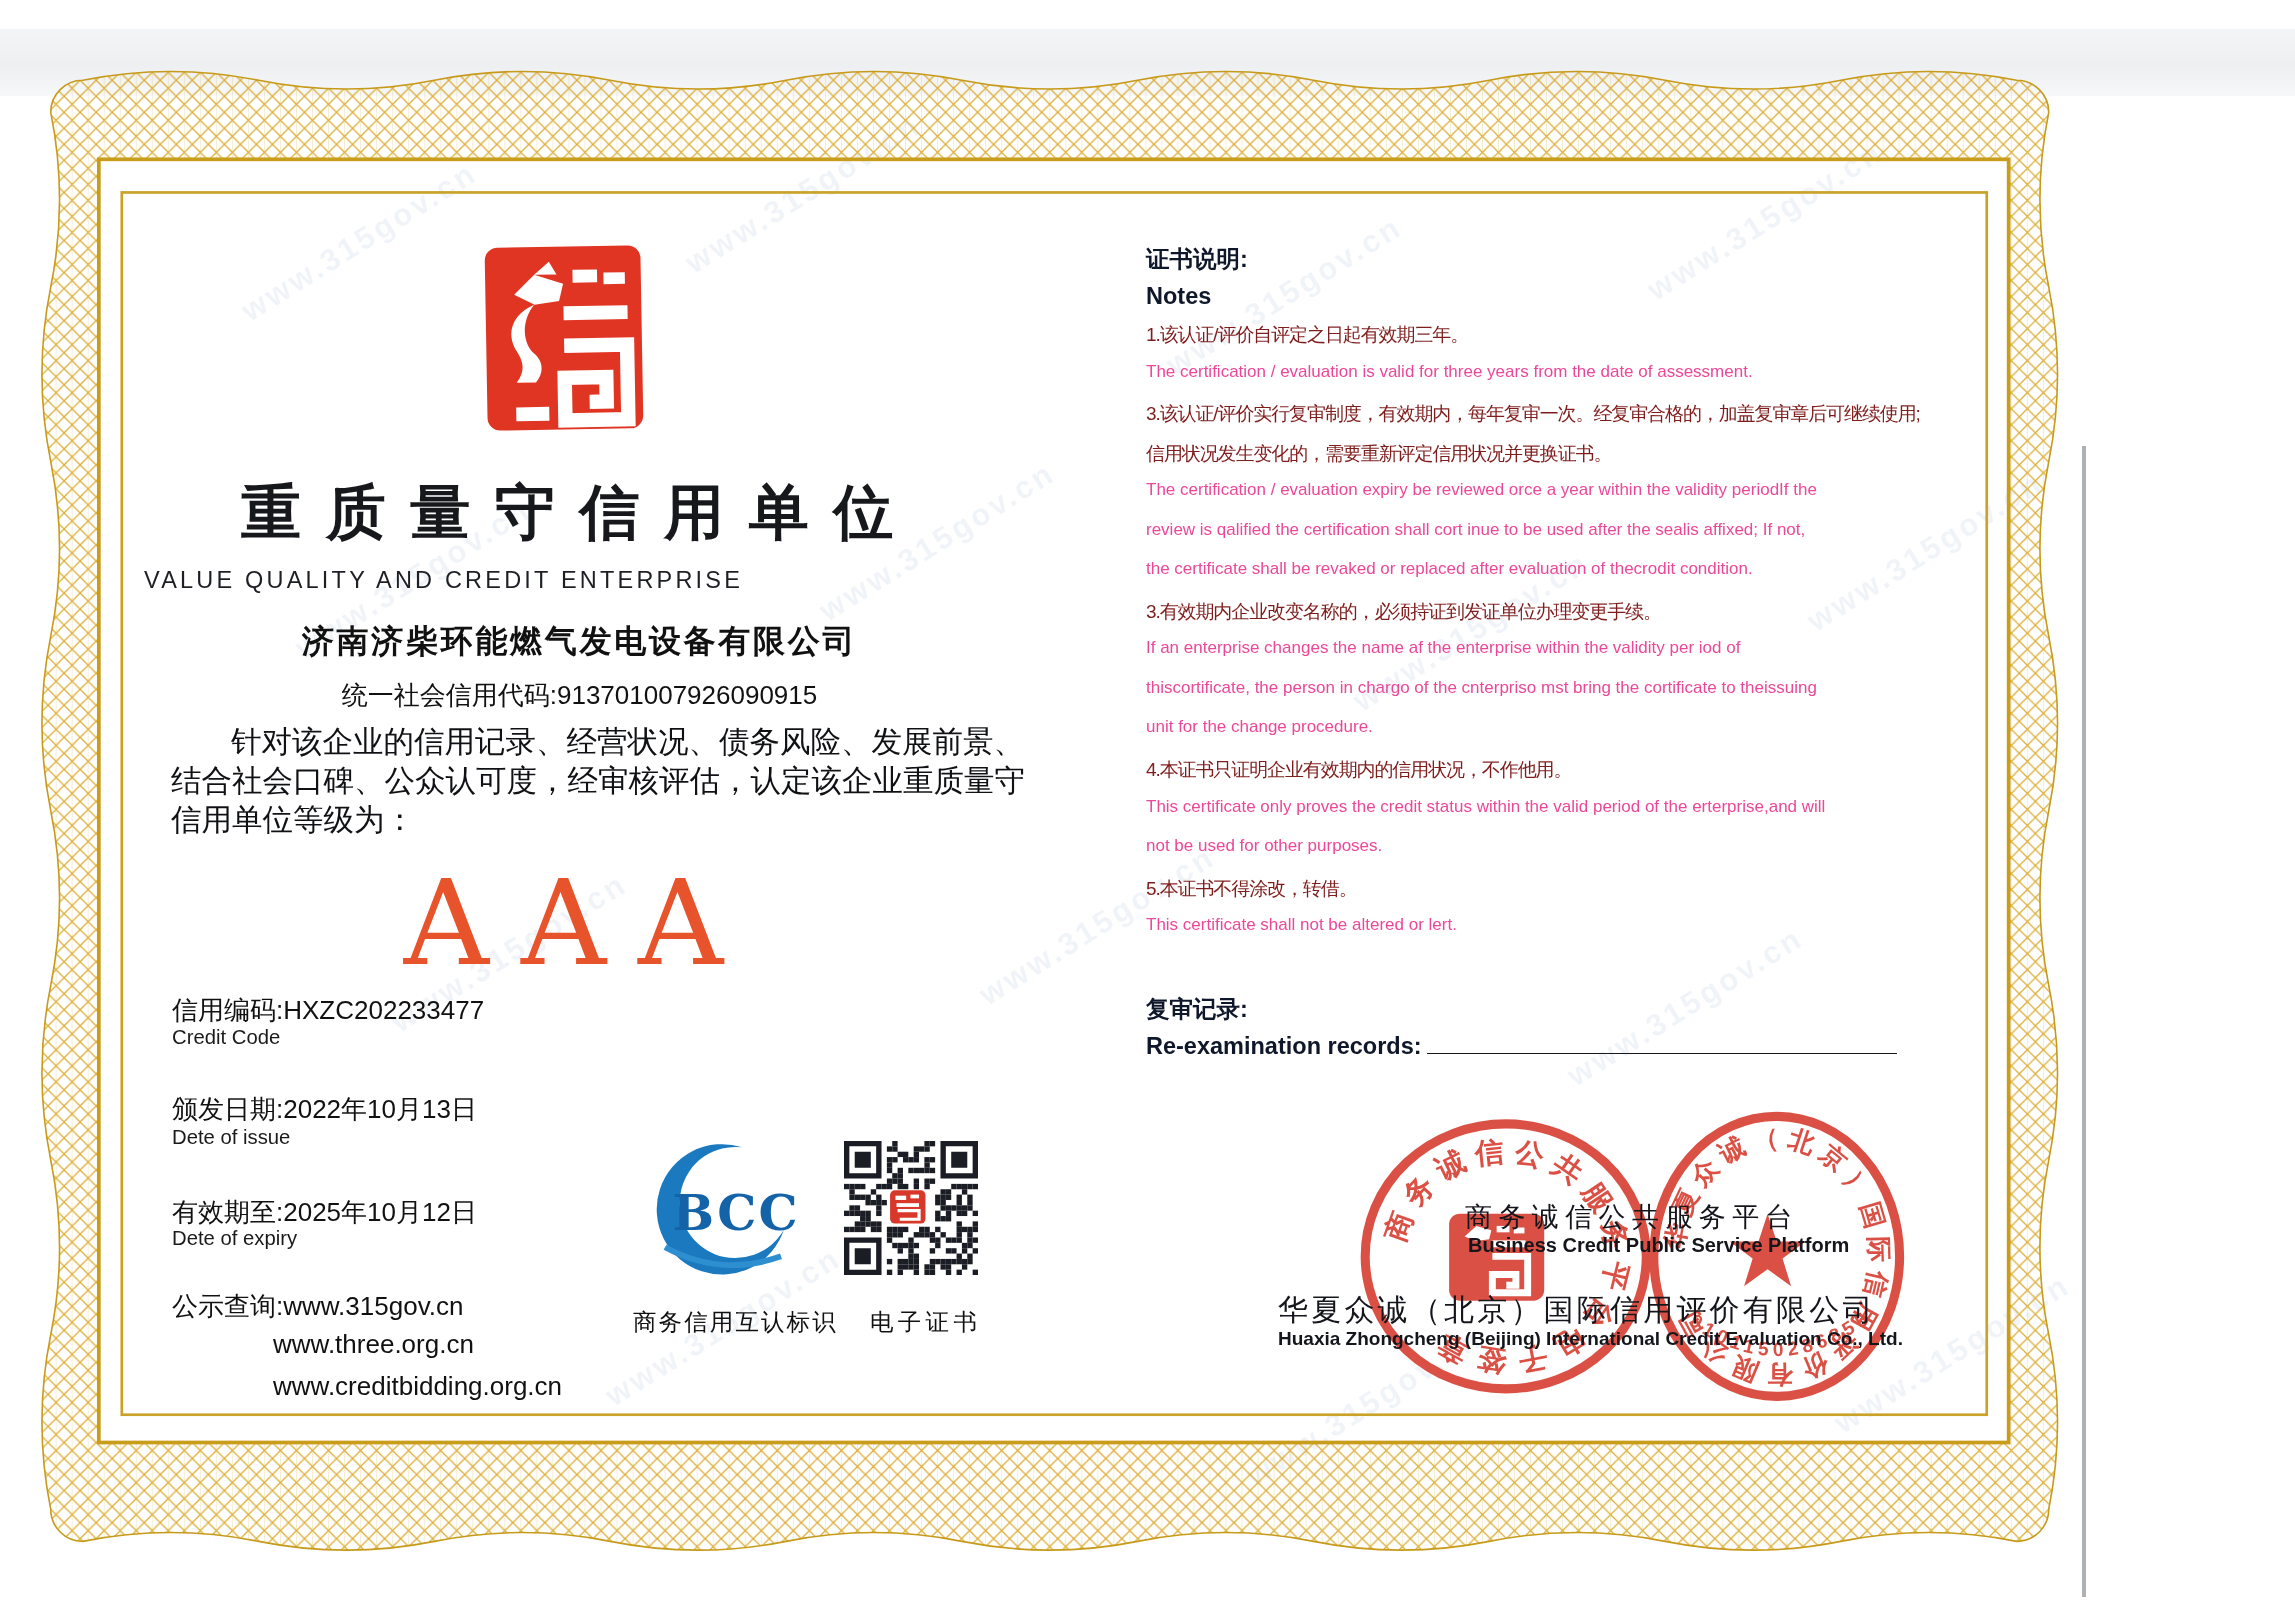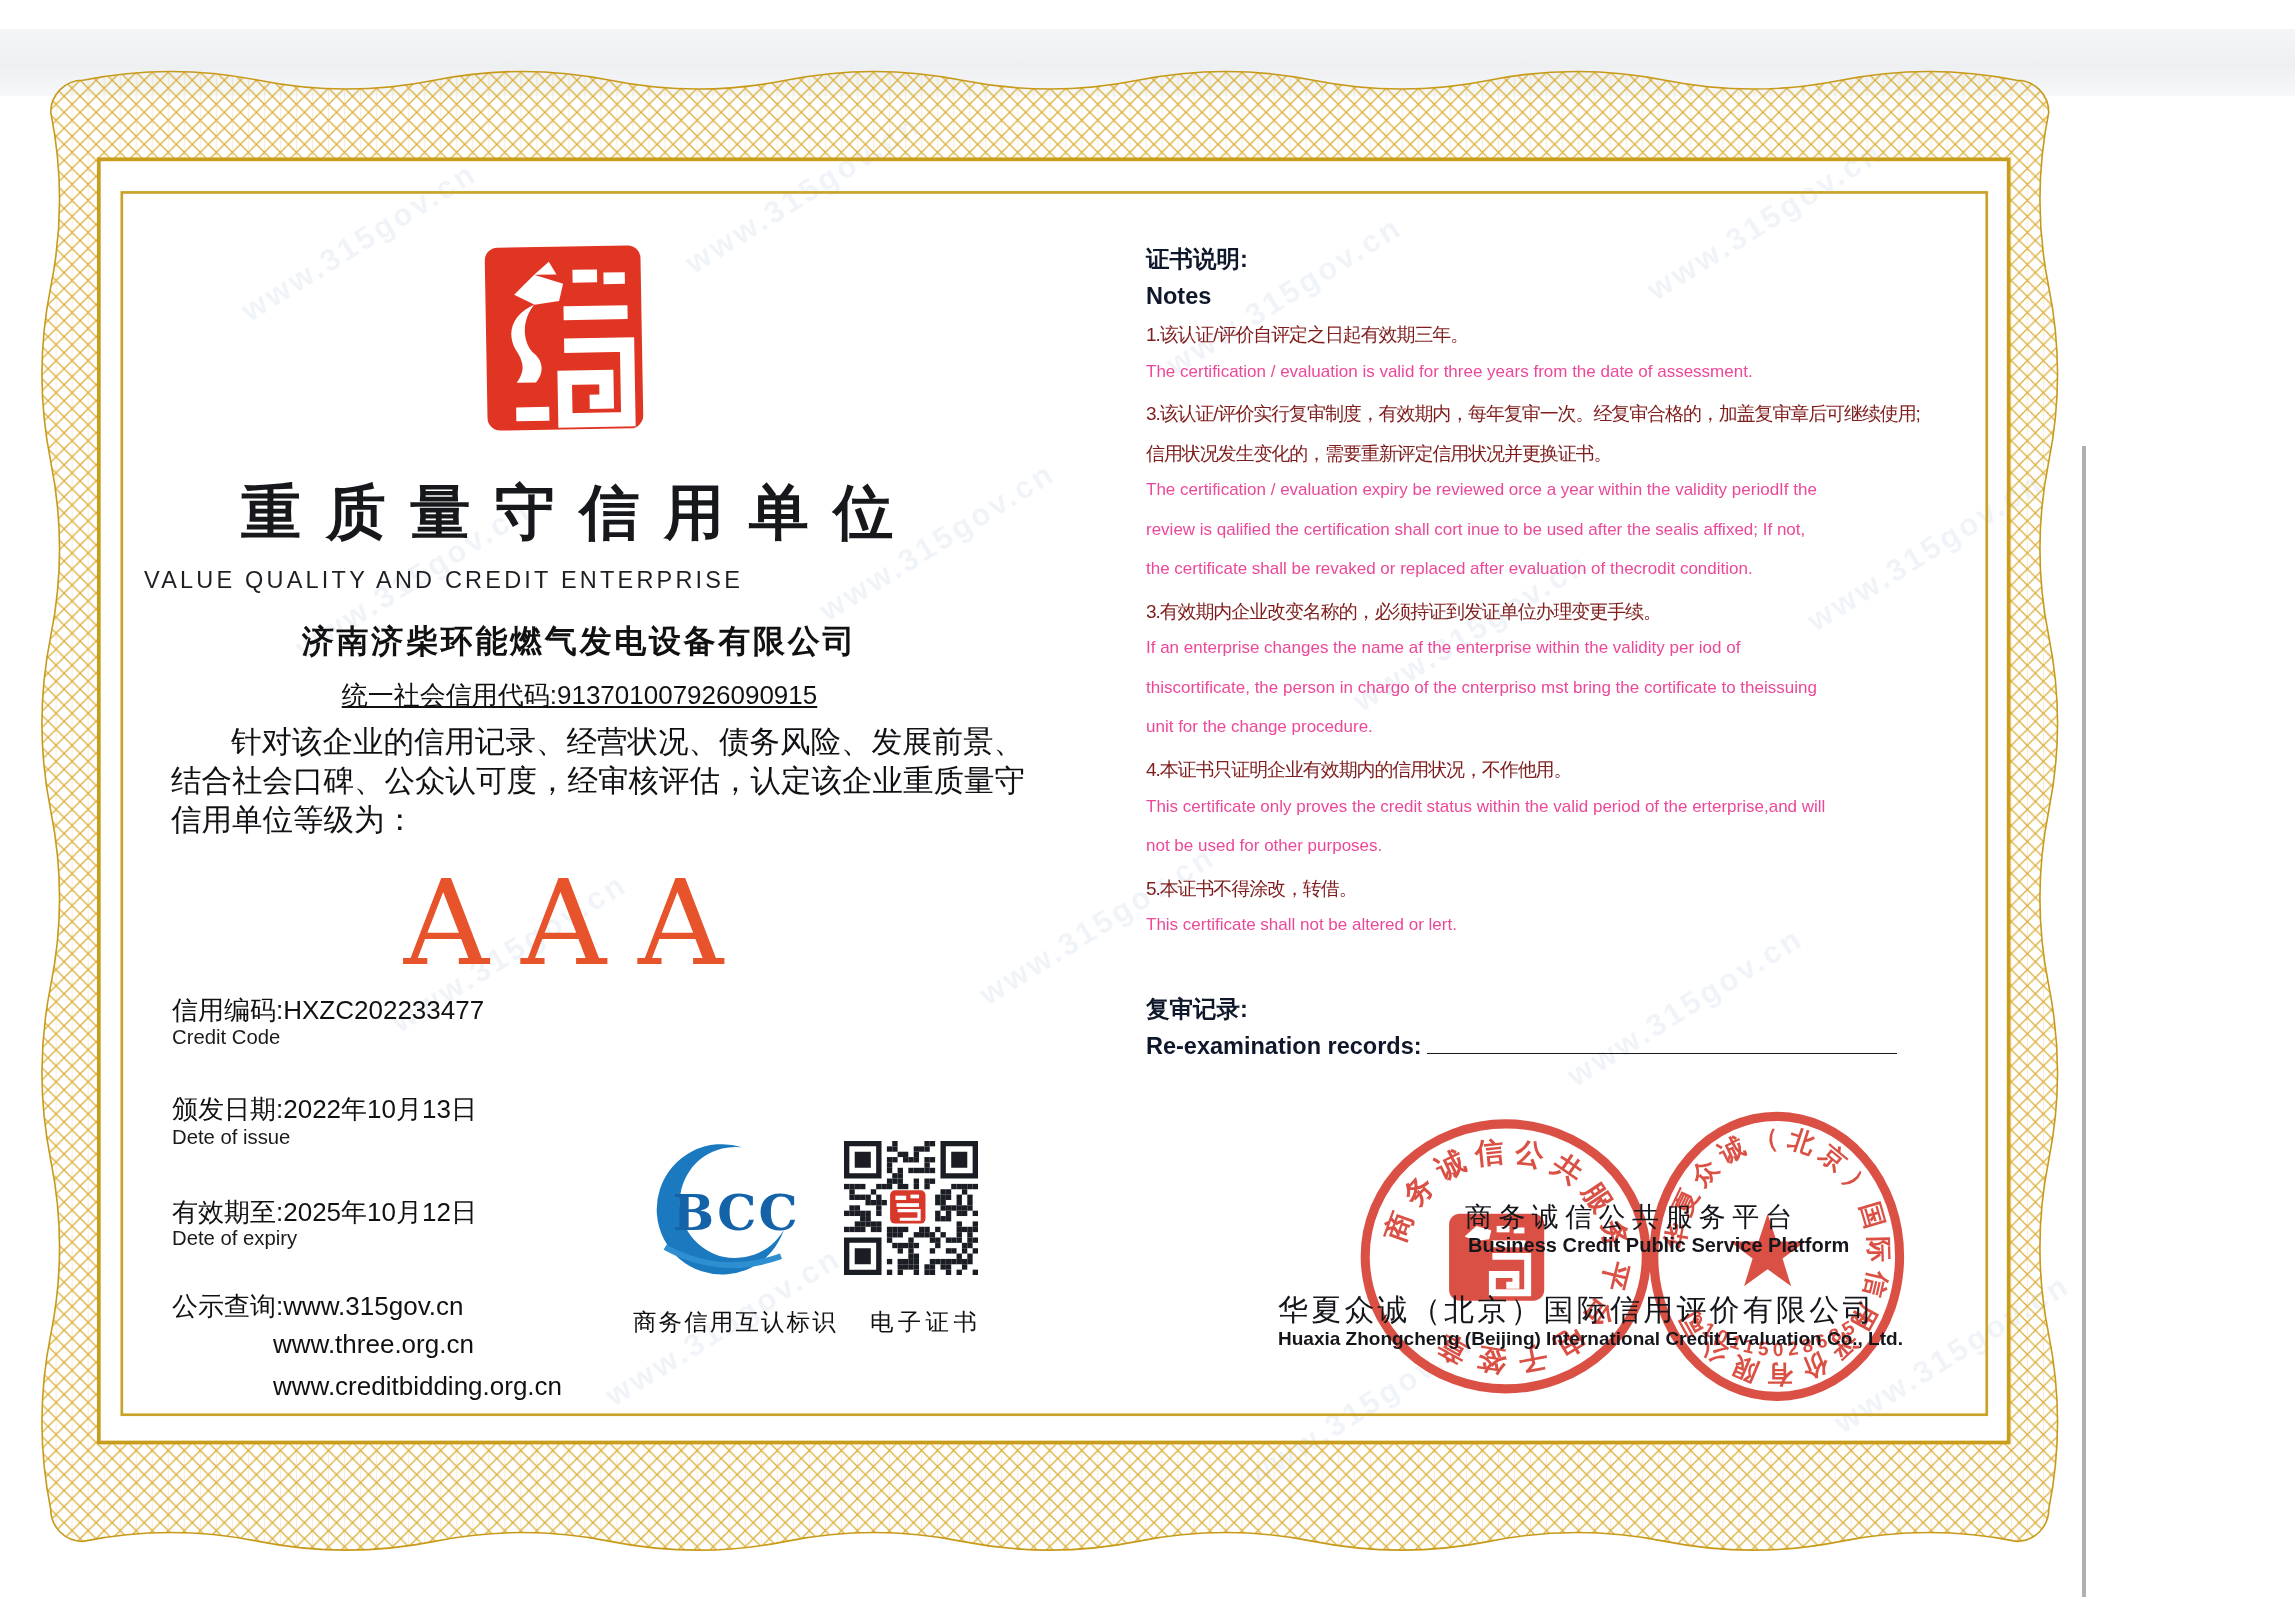--- a/index.html
+++ b/index.html
@@ -15,21 +15,21 @@
   .wm{position:absolute;font-size:31px;letter-spacing:3.2px;color:rgba(110,145,190,.10);
       transform:rotate(-32deg);white-space:nowrap;font-weight:700;}
   
   .title-cn{left:144px;top:473px;width:871px;text-align:center;
             font-family:"DejaVu Serif","Liberation Serif",serif;font-weight:700;
             font-size:60px;letter-spacing:24.6px;color:#16181c;white-space:nowrap;}
   .title-en{left:144px;top:567px;width:871px;text-align:left;font-size:23.5px;
             letter-spacing:3.2px;color:#1d1f24;white-space:nowrap;}
   .company{left:144px;top:620px;width:871px;text-align:center;font-size:32px;
            font-weight:700;letter-spacing:2.7px;color:#111;white-space:nowrap;}
-  .uscc{left:144px;top:678px;width:871px;text-align:center;font-size:26px;color:#111;white-space:nowrap;text-decoration:underline;}
+  .uscc{left:144px;top:678px;width:871px;text-align:center;font-size:26px;color:#111;white-space:nowrap;}
   .para{left:171px;top:722px;width:855px;font-size:30.5px;line-height:39px;color:#101114;}
   .para .ln{white-space:nowrap;}
   .para .ind{padding-left:60px;}
   .aaa{left:144px;top:854px;width:871px;text-align:center;
        font-family:"DejaVu Serif","Liberation Serif",serif;font-weight:400;
        font-size:118px;letter-spacing:32px;color:#E7532B;white-space:nowrap;}
   .f-cn{font-size:26px;color:#111;white-space:nowrap;}
   .f-en{font-size:20.3px;color:#1a1a1a;white-space:nowrap;}
   .lbl{font-size:23.5px;color:#111;letter-spacing:2.1px;white-space:nowrap;}
   

